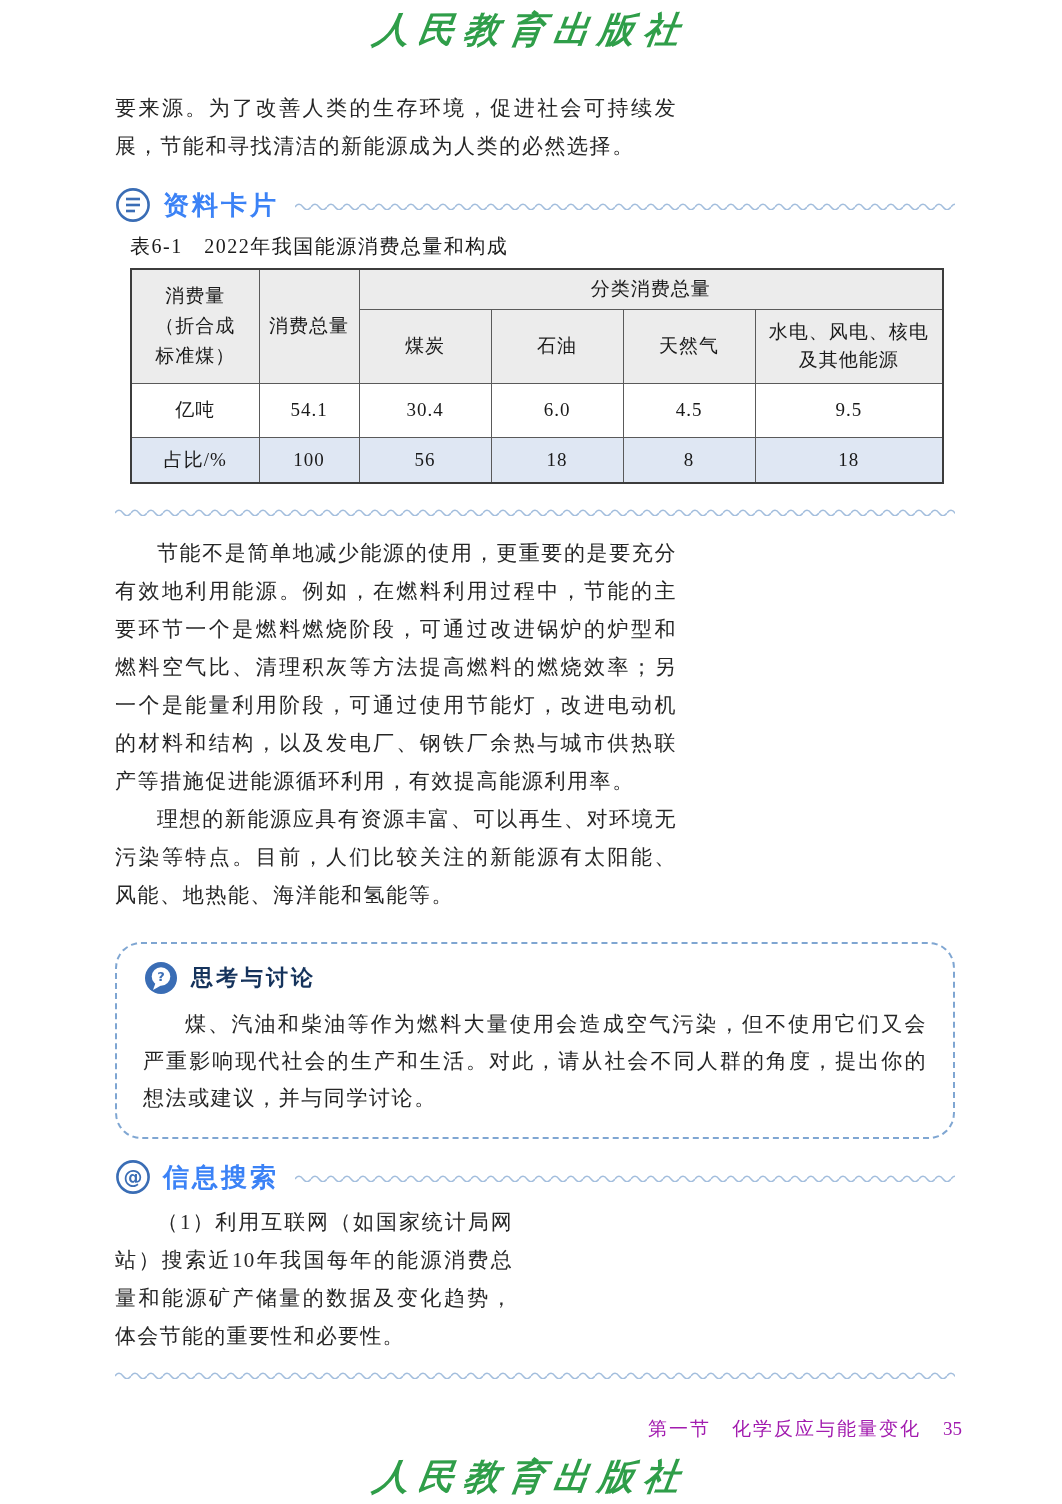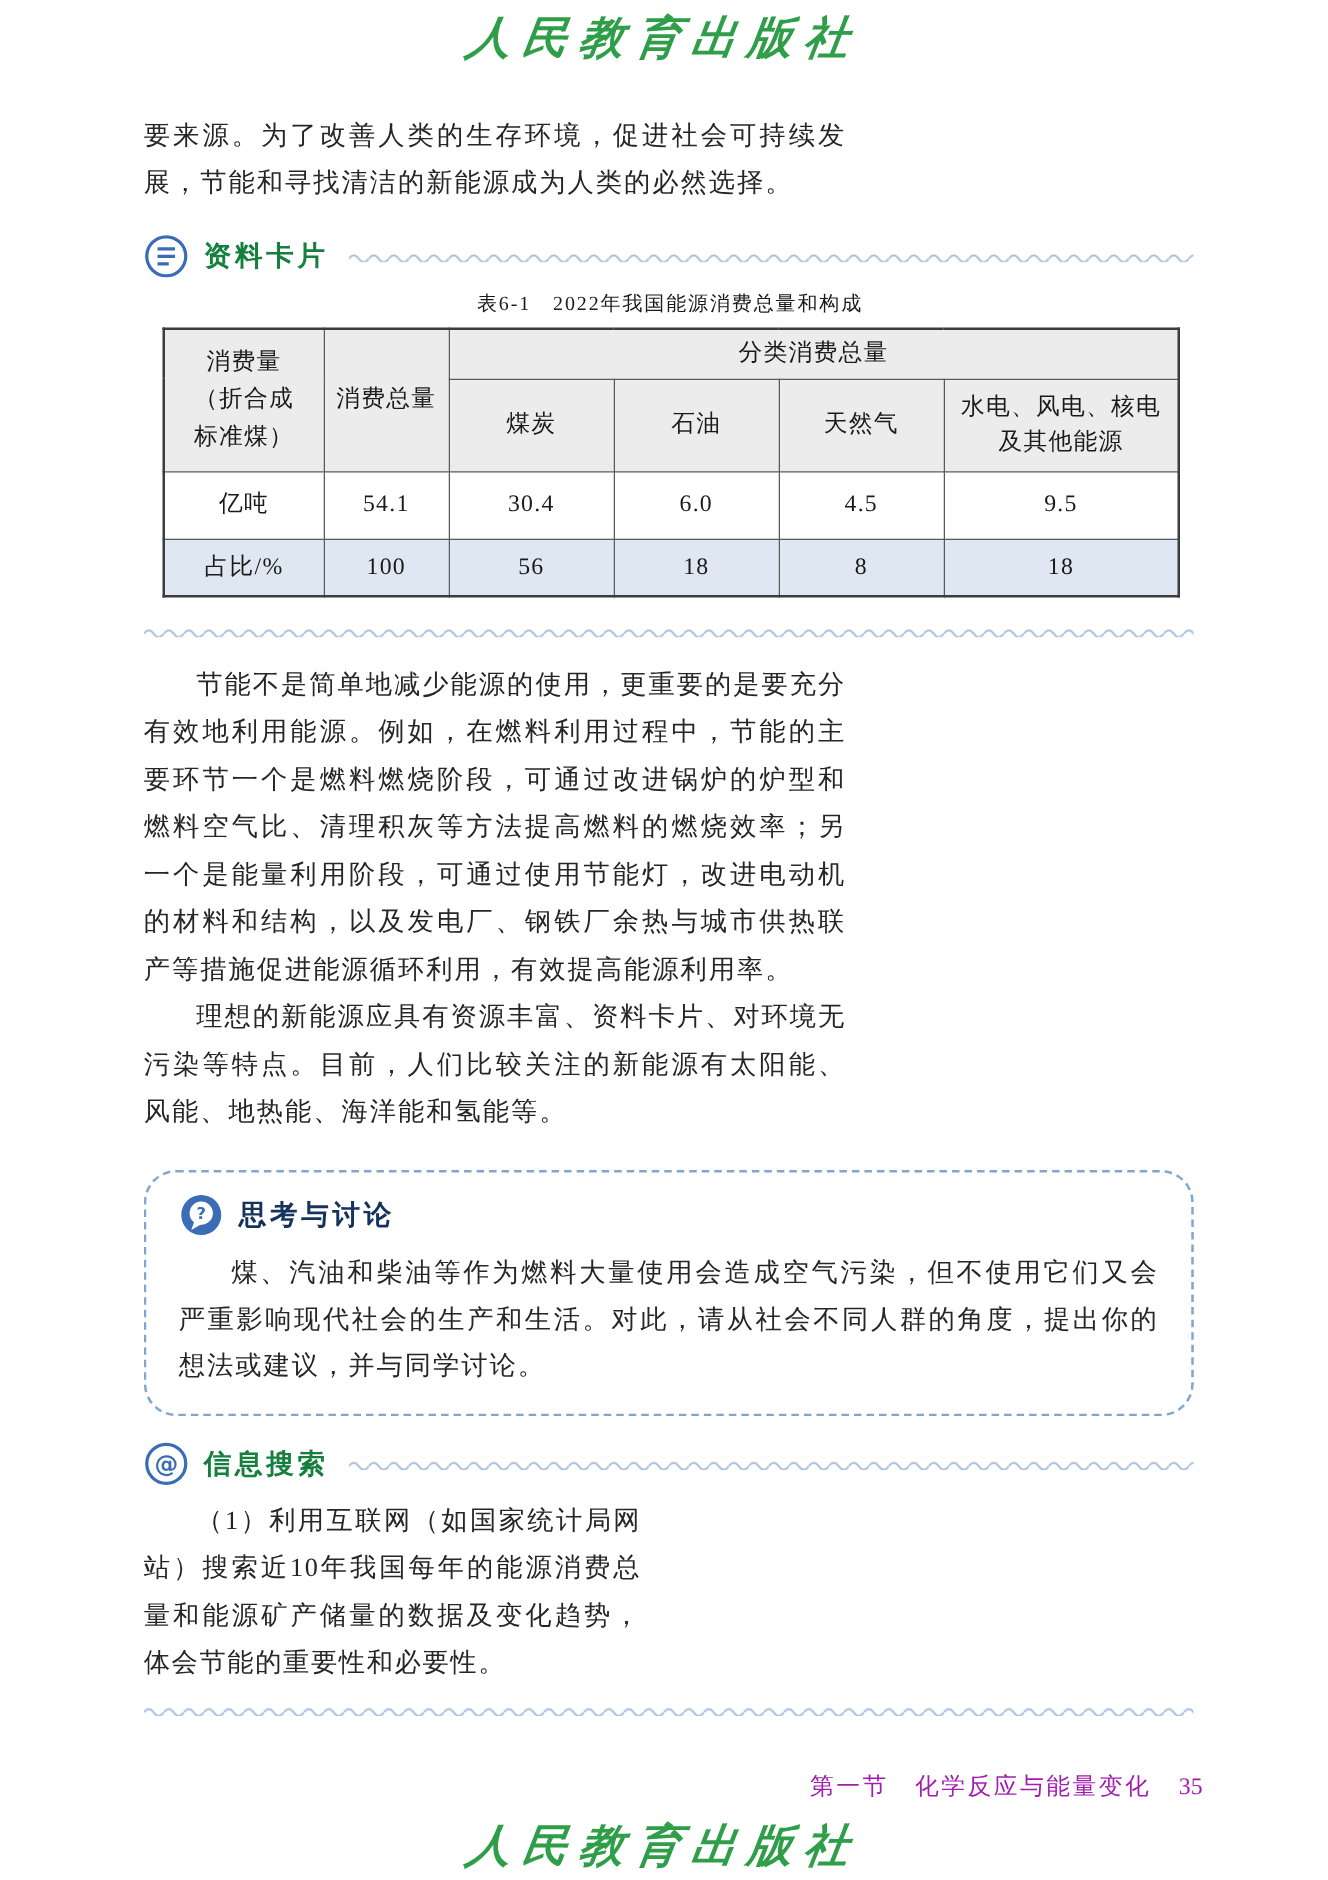--- a/index.html
+++ b/index.html
@@ -21,29 +21,29 @@
   .logo-bottom { position:absolute; left:0; right:0; bottom:2px; text-align:center; }
 
   .intro {
     margin:34px 0 0; width:562px; font-size:21px; line-height:38px;
     letter-spacing:1.6px; text-align:justify;font-family:Liberation Serif, serif;
   }
 
   .section-head { display:flex; align-items:center; margin-top:22px; width:840px; }
   .icon-wrap { flex:0 0 auto; display:flex; }
   .section-title {
-    font-family:"Liberation Sans",sans-serif; font-weight:bold; font-size:22px;
-    color:#15803d; margin:0 16px 0 12px; letter-spacing:3px; white-space:nowrap;
+    font-family:"Liberation Sans",sans-serif; font-weight:bold; font-size:26px;
+    color:#3b82f6; margin:0 16px 0 12px; letter-spacing:3px; white-space:nowrap;
   }
   .wave-flex { flex:1 1 auto; height:10px; }
   .divider-wave { display:block; margin-top:22px; width:840px; height:10px; }
   .divider-wave.last { margin-top:14px; }
 
   .table-caption {
-    margin:10px 0 0 15px; width:812px; text-align:center; font-size:16px;
+    margin:10px 0 0 15px; width:812px; text-align:left; font-size:20px;
     letter-spacing:1.5px; color:#1a1a1a;
   }
 
   .energy-table {
     border-collapse:collapse; margin:8px 0 0 15px; width:812px; table-layout:fixed;
     font-size:19px; color:#1a1a1a; border:2px solid #3c3c3c;
   }
   .energy-table td {
     border:1px solid #5a5a5a; text-align:center; vertical-align:middle;
     padding:5px 6px; letter-spacing:1px; line-height:28px;
@@ -169,21 +169,21 @@
           <td>18</td>
         </tr>
       </tbody>
     </table>
 
     <svg class="divider-wave" preserveAspectRatio="none">
       <rect width="100%" height="10" fill="url(#wavepat)"></rect>
     </svg>
 
     <p class="body-para">节能不是简单地减少能源的使用，更重要的是要充分有效地利用能源。例如，在燃料利用过程中，节能的主要环节一个是燃料燃烧阶段，可通过改进锅炉的炉型和燃料空气比、清理积灰等方法提高燃料的燃烧效率；另一个是能量利用阶段，可通过使用节能灯，改进电动机的材料和结构，以及发电厂、钢铁厂余热与城市供热联产等措施促进能源循环利用，有效提高能源利用率。</p>
-    <p class="body-para second">理想的新能源应具有资源丰富、资料卡片、对环境无污染等特点。目前，人们比较关注的新能源有太阳能、风能、地热能、海洋能和氢能等。</p>
+    <p class="body-para second">理想的新能源应具有资源丰富、可以再生、对环境无污染等特点。目前，人们比较关注的新能源有太阳能、风能、地热能、海洋能和氢能等。</p>
 
     <div class="think-box">
       <div class="think-head">
         <span class="icon-wrap">
           <svg width="36" height="36" viewBox="0 0 36 36">
             <circle cx="18" cy="18" r="16" fill="#3a6db5"></circle>
             <circle cx="18" cy="16.5" r="9.3" fill="#ffffff"></circle>
             <path d="M12.5 23 L10 30 L18 25.4 Z" fill="#ffffff"></path>
             <text x="18" y="21" text-anchor="middle" font-size="13" font-weight="bold" fill="#3a6db5" font-family="DejaVu Sans, sans-serif">?</text>
           </svg>

